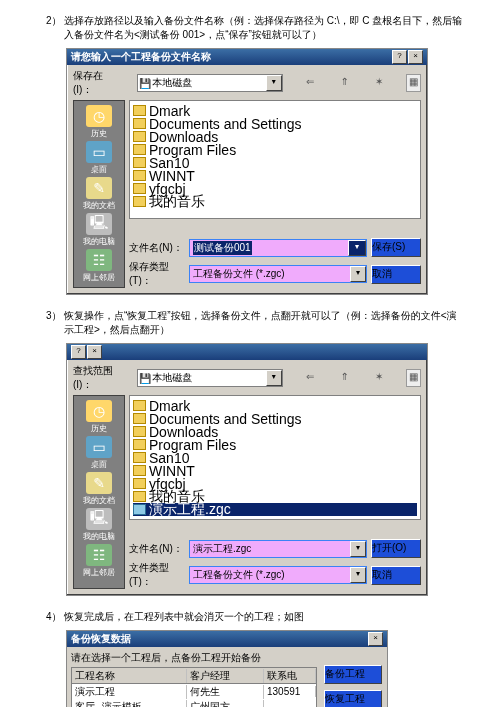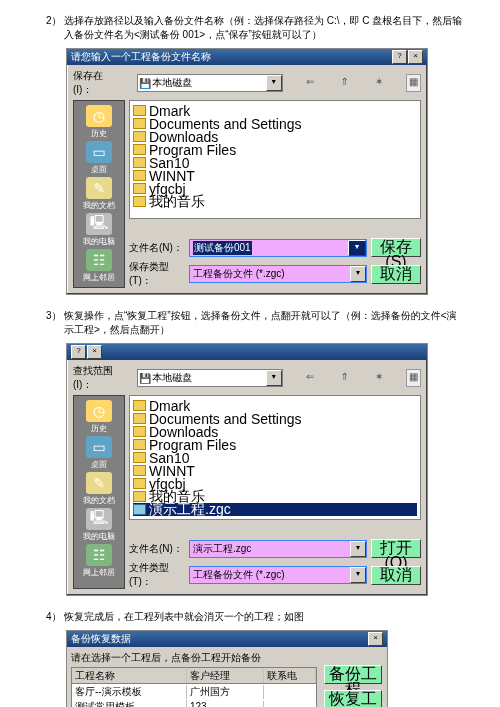--- a/index.html
+++ b/index.html
@@ -3,21 +3,21 @@
 <meta charset="utf-8">
 <style>
   html,body{margin:0;padding:0;background:#fff;font-family:"Microsoft YaHei","SimSun",Arial,sans-serif;font-size:10px;color:#000}
   .page{width:500px;height:707px;position:relative;padding:14px 36px 0 46px;box-sizing:border-box}
   .step{font-size:10px;line-height:1.4;margin-bottom:6px;display:flex}
   .step .num{width:18px;flex:none}
   .step .txt{flex:1}
   
   .win{width:360px;margin:0 0 14px 20px;border:1px solid #888;background:#d4d0c8;box-shadow:inset -1px -1px #404040,inset 1px 1px #fff}
   .titlebar{height:16px;background:linear-gradient(#3b6ea5,#1a3e7a);color:#fff;font-size:10px;line-height:16px;padding:0 4px;display:flex;align-items:center}
-  .titlebar .t{flex:1;font-weight:normal}
+  .titlebar .t{flex:1;font-weight:bold}
   .titlebar .wbtns{display:flex;gap:1px}
   .wbtn{width:13px;height:12px;background:#d4d0c8;border:1px solid #fff;border-right-color:#404040;border-bottom-color:#404040;font-size:8px;line-height:10px;text-align:center;color:#000}
   
   .dlg-body{padding:4px 6px 6px 6px}
   .locrow{display:flex;align-items:center;gap:20px;font-size:10px;margin-bottom:3px}
   .locrow .lbl{width:56px}
   .combo{flex:none;width:140px;height:16px;background:#fff;border:1px solid #808080;display:flex;align-items:center;padding:0 2px;font-size:10px;position:relative}
   .combo .dd{position:absolute;right:0;top:0;width:14px;height:14px;background:#d4d0c8;border:1px solid #fff;border-right-color:#404040;border-bottom-color:#404040;font-size:8px;line-height:12px;text-align:center}
   .tbico{width:16px;height:16px;border:1px solid transparent;font-size:10px;line-height:14px;text-align:center;color:#555}
   .tbico.on{border:1px solid #999;background:#eee}
@@ -31,21 +31,21 @@
   .fileitem .fi{width:11px;height:9px;background:#f2cf5b;border:1px solid #b48a00}
   .fileitem.sel{background:#0a246a;color:#fff}
   .fileitem.sel .fi{background:#f2cf5b}
   .fileitem.zgc .fi{background:#8ecae6;border-color:#2a6f97}
   .bottom{margin-top:16px}
   .brow{display:flex;align-items:center;gap:4px;margin-top:3px}
   .brow .lbl{width:56px;font-size:10px}
   .txtin{flex:1;height:16px;border:1px solid #3b82f6;background:#f0abfc;font-size:10px;padding:0 3px;display:flex;align-items:center;position:relative}
   .txtin.sel span{background:#0a246a;color:#fff;padding:0 1px}
   .txtin .dd{position:absolute;right:0;top:0;width:14px;height:14px;background:#d4d0c8;border:1px solid #fff;border-right-color:#404040;border-bottom-color:#404040;font-size:8px;line-height:12px;text-align:center}
-  .btn{width:48px;height:17px;background:#86efac;border:1px solid #fff;border-right-color:#404040;border-bottom-color:#404040;font-size:16px;text-align:center;line-height:15px}
+  .btn{width:48px;height:17px;background:#1d4ed8;border:1px solid #fff;border-right-color:#404040;border-bottom-color:#404040;font-size:10px;text-align:left;line-height:15px}
   
   .win3{width:320px;margin-left:20px}
   .w3body{background:#d4d0c8;padding:4px;display:flex;gap:6px}
   .w3left{flex:1}
   .hint{font-size:10px;margin-bottom:2px}
   .grid{background:#fff;border:1px solid #808080;font-size:10px}
   .grow{display:flex;height:15px;align-items:center}
   .ghead{background:#d4d0c8;border-bottom:1px solid #808080}
   .gc{border-right:1px solid #c0c0c0;padding:0 3px;overflow:hidden;white-space:nowrap}
   .gc1{width:108px}.gc2{width:70px}.gc3{flex:1}
@@ -257,20 +257,25 @@
   <div class="w3body">
     <div class="w3left">
       <div class="hint">请在选择一个工程后，点备份工程开始备份</div>
       <div class="grid">
         <div class="grow ghead">
           <div class="gc gc1">工程名称</div>
               <div class="gc gc2">客户经理</div>
               <div class="gc gc3">联系电</div>
         </div>
         <div class="grow">
+              <div class="gc gc1">演示工程</div>
+              <div class="gc gc2">何先生</div>
+              <div class="gc gc3">130591</div>
+            </div>
+        <div class="grow">
               <div class="gc gc1">客厅--演示模板</div>
               <div class="gc gc2">广州国方</div>
               <div class="gc gc3"></div>
             </div>
         <div class="grow">
               <div class="gc gc1">测试常用模板</div>
               <div class="gc gc2">123</div>
               <div class="gc gc3"></div>
             </div>
 

